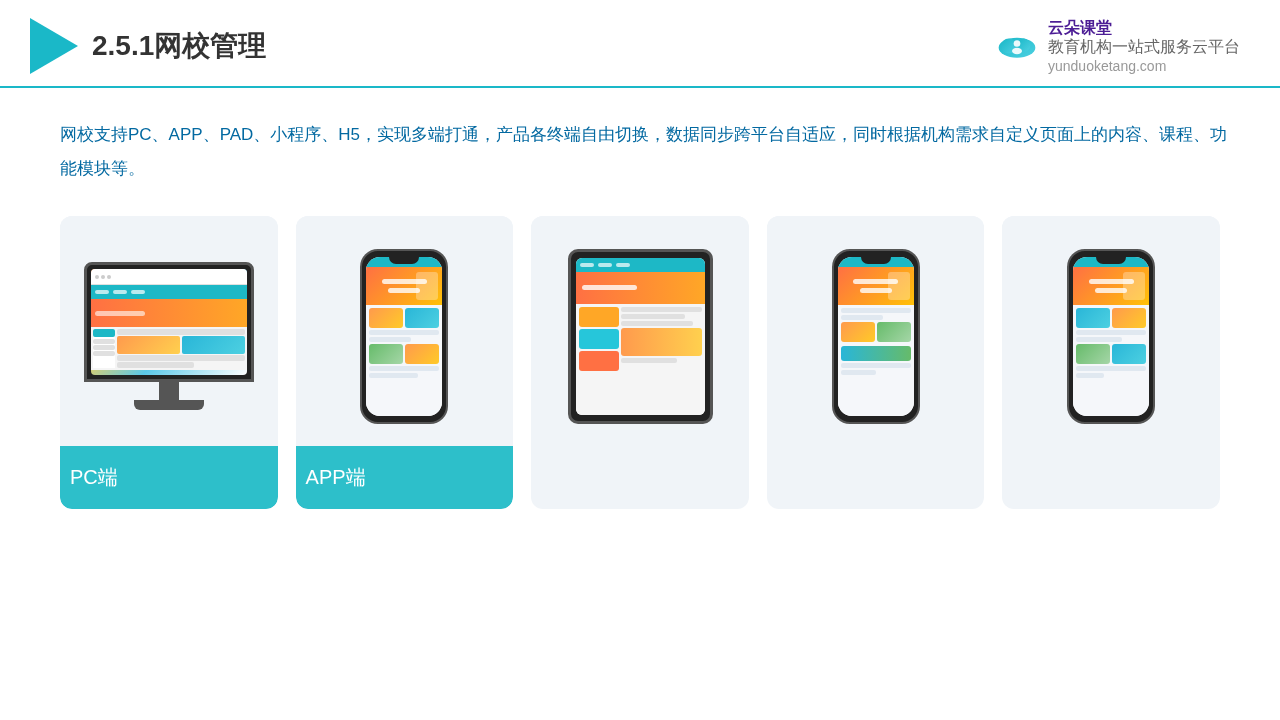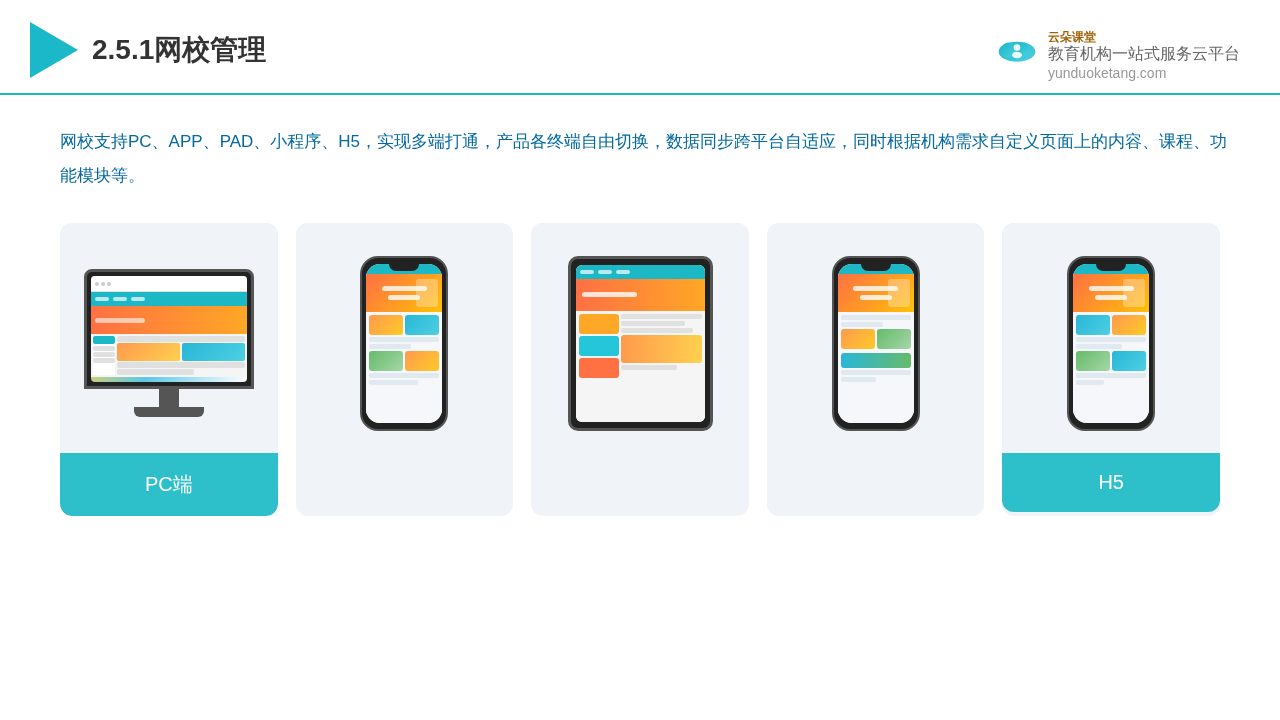--- a/index.html
+++ b/index.html
@@ -50,25 +50,24 @@
     .cloud-icon {
       width: 50px;
       height: 34px;
     }
     .brand-text {
       display: flex;
       flex-direction: column;
       align-items: flex-start;
     }
     .brand-name {
-      font-size: 12px;
-      color: #a16207;
+      font-size: 16px;
+      color: #4c1d95;
       font-weight: bold;
       line-height: 1.2;
-      margin-top: 12px;
     }
     .brand-sub {
       font-size: 16px;
       color: #666;
       line-height: 1.3;
     }
     .brand-url {
       font-size: 14px;
       color: #999;
     }
@@ -104,21 +103,21 @@
       align-items: center;
       justify-content: center;
       padding: 20px 15px 10px;
       background: #f0f4f8;
       position: relative;
     }
 
     .card-label {
       background: #2dbfca;
       color: #fff;
-      text-align: center;
+      text-align: left;
       font-size: 20px;
       padding: 18px 10px;
       font-weight: 500;
       border-radius: 0 0 12px 12px;
     }
 
     
     .pc-monitor {
       display: flex;
       flex-direction: column;
@@ -468,20 +467,21 @@
                 <div class="phone-card-item green"></div>
                 <div class="phone-card-item"></div>
               </div>
               <div class="phone-row"></div>
               <div class="phone-row" style="width:70%;"></div>
             </div>
           </div>
         </div>
       </div>
     </div>
+    <div class="card-label">APP端</div>
   </div>
 
   <div class="card">
     <div class="card-image-area">
       <div class="tablet-frame">
         <div class="tablet-screen">
           <div class="tablet-screen-content">
             <div class="tablet-nav">
               <div class="nav-item-sm"></div>
               <div class="nav-item-sm"></div>
@@ -566,16 +566,15 @@
                 <div class="phone-card-item green"></div>
                 <div class="phone-card-item blue"></div>
               </div>
               <div class="phone-row"></div>
               <div class="phone-row" style="width:40%;"></div>
             </div>
           </div>
         </div>
       </div>
     </div>
-    <div class="card-label">H5</div>
   </div>
 
 </div>
 
 </body></html>

